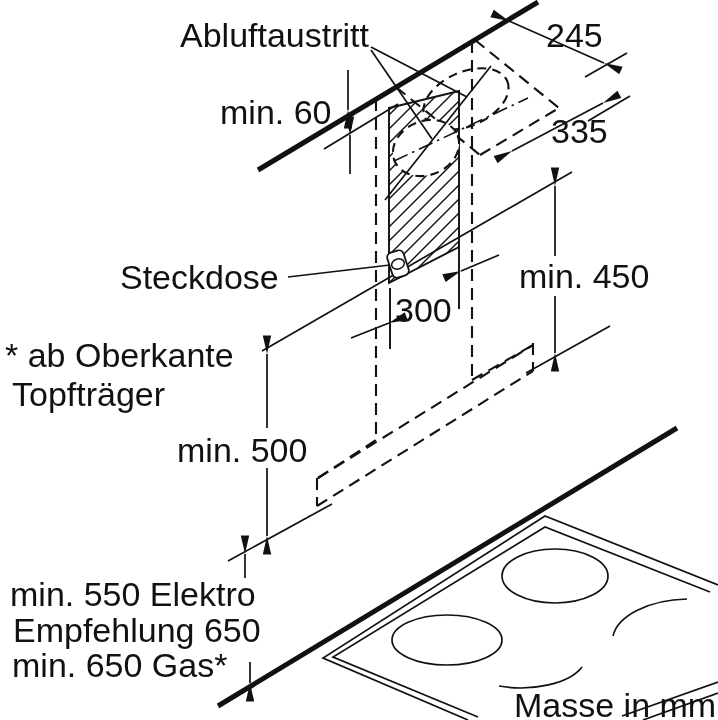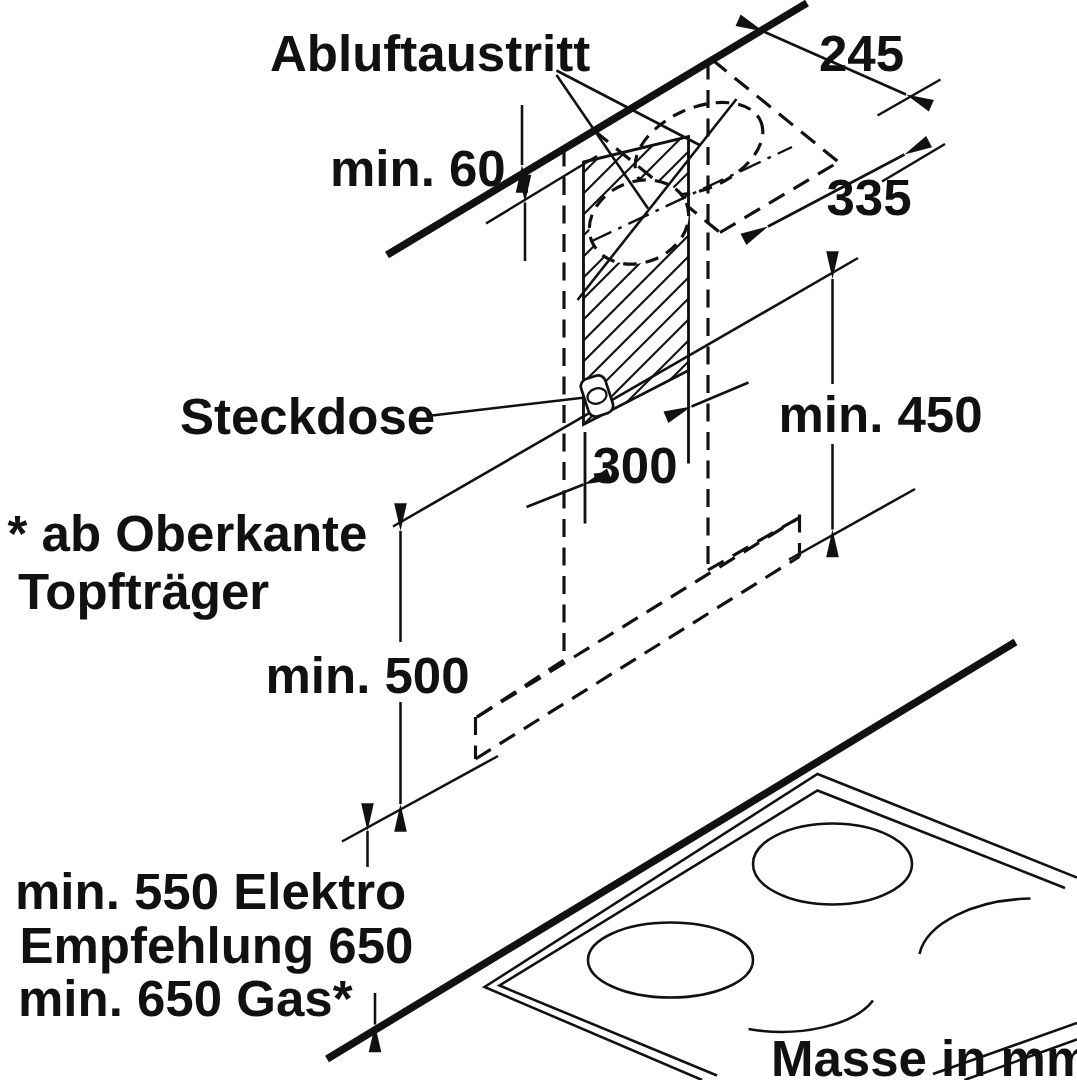--- a/index.html
+++ b/index.html
@@ -1,17 +1,17 @@
 <!DOCTYPE html>
 <html style="--ink: #111111; --bg: #ffffff;"><head>
 <meta charset="utf-8">
 <style>
   :root { --ink: #111111; --bg: #ffffff; }
   html,body { margin:0; padding:0; background:var(--bg); }
-  .stage { width:718px; height:720px; position:relative; background:var(--bg); overflow:hidden;font-weight:bold; }
+  .stage { width:718px; height:720px; position:relative; background:var(--bg); overflow:hidden; }
   svg { display:block; }
   .lbl { font-family:"Liberation Sans", sans-serif; font-size:34px; fill:var(--ink); }
   .stroke { stroke:var(--ink); fill:none; stroke-linecap:butt; }
   .thick { stroke-width:5; }
   .thin  { stroke-width:1.7; }
   .edge  { stroke-width:1.9; }
   .dash  { stroke-width:2.1; stroke-dasharray:12 7; }
   .cdash { stroke-width:2.1; stroke-dasharray:9 6; }
   .ddot  { stroke-width:1.6; stroke-dasharray:15 5 2.5 5; }
   .whitefill { fill:var(--bg); }

